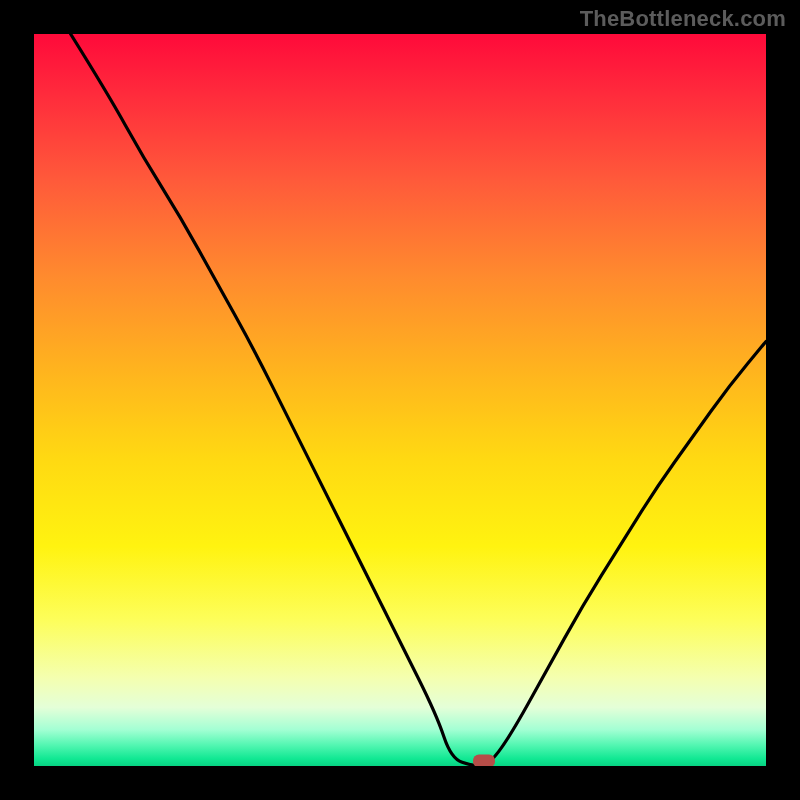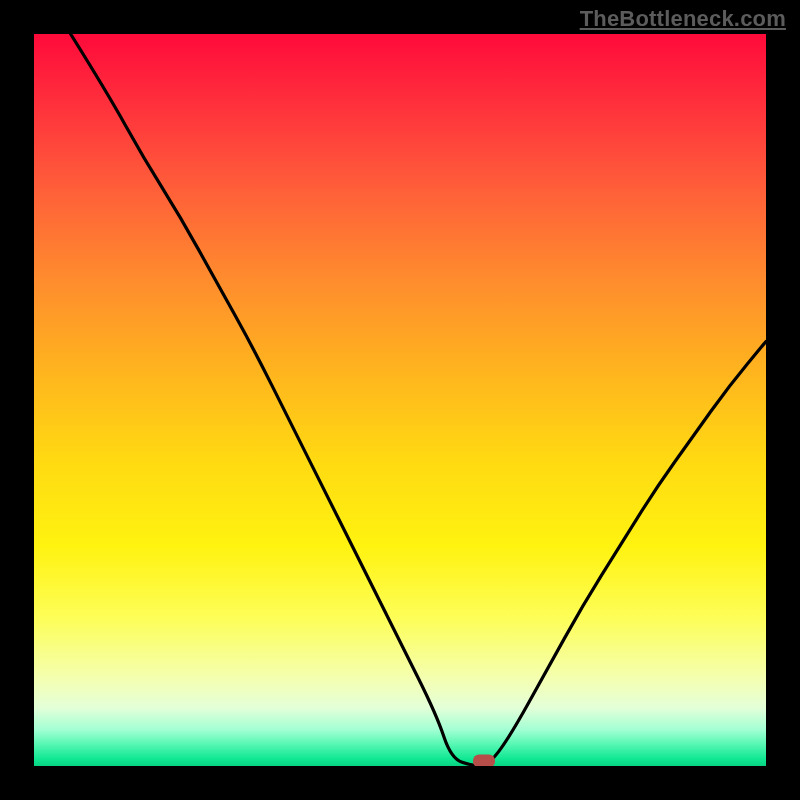--- a/index.html
+++ b/index.html
@@ -19,21 +19,20 @@
   }
   .watermark {
     position: absolute;
     top: 6px;
     right: 14px;
     color: #5c5c5c;
     font-size: 22px;
     font-weight: 600;
     letter-spacing: 0.2px;
     z-index: 5;
-    text-decoration: underline;
   }
   .plot-area {
     position: absolute;
     left: 34px;
     top: 34px;
     width: 732px;
     height: 732px;
     overflow: hidden;
   }
   .gradient {

